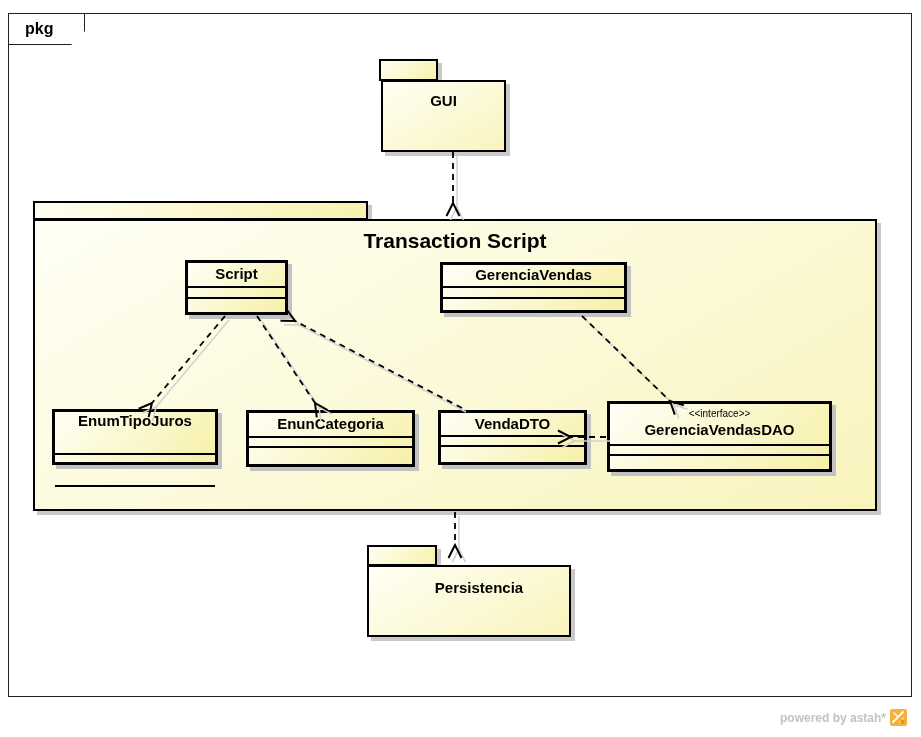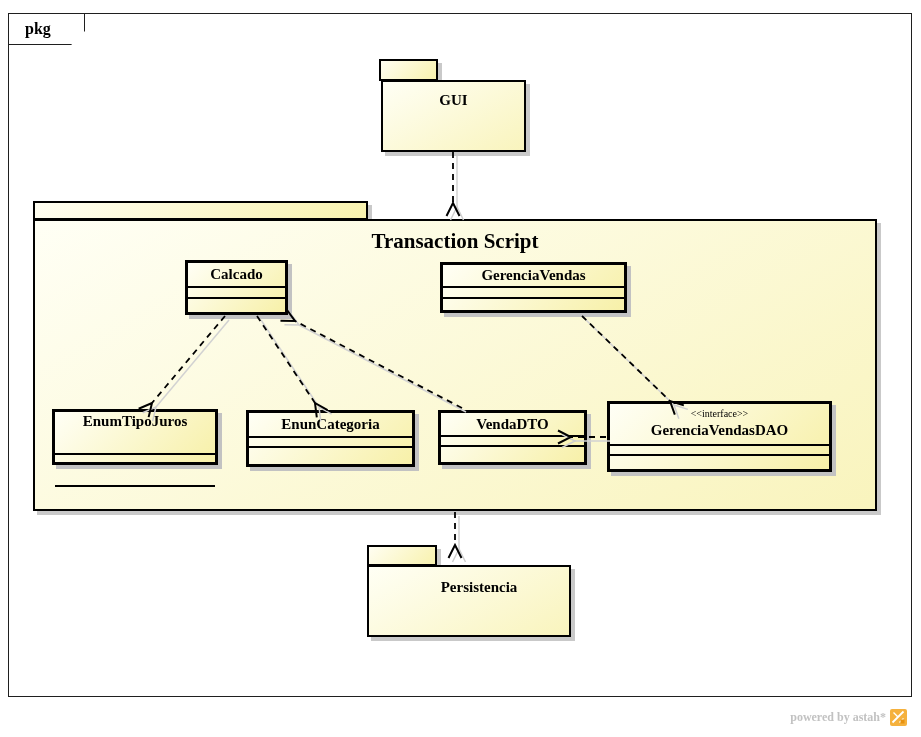--- a/index.html
+++ b/index.html
@@ -1,18 +1,18 @@
 <!DOCTYPE html>
 <html><head>
 <meta charset="utf-8">
 <style>
   html,body { margin:0; padding:0; background:#ffffff; }
   .stage {
     position:relative; width:921px; height:737px; background:#ffffff;
-    font-family:Liberation Serif, serif; color:#000;
+    font-family:Liberation Sans, sans-serif; color:#000;
     overflow:hidden;
   }
   .frame {
     position:absolute; left:8px; top:13px; width:904px; height:684px;
     border:1.5px solid #1f1f1f; box-sizing:border-box; background:#ffffff;
   }
   .frame-tab {
     position:absolute; left:8px; top:13px; width:77px; height:32px;
     background:#ffffff; border:1.5px solid #1f1f1f; box-sizing:border-box;
     clip-path:polygon(0 0,100% 0,100% 56%,82% 100%,0 100%);
@@ -67,34 +67,34 @@
 
   <div class="pkg" style="left:33px; top:201px;">
     <div class="pkg-tab" style="left:0; top:0; width:335px; height:19px;"></div>
     <div class="pkg-body" style="left:0; top:18px; width:844px; height:292px;">
       <div class="pkg-label big">Transaction Script</div>
     </div>
   </div>
 
   <div class="pkg" style="left:379px; top:59px;">
     <div class="pkg-tab" style="left:0; top:0; width:59px; height:22px;"></div>
-    <div class="pkg-body" style="left:2px; top:21px; width:145px; height:72px;">
+    <div class="pkg-body" style="left:2px; top:21px; width:125px; height:72px;">
       <div class="pkg-label">GUI</div>
     </div>
   </div>
 
   <div class="pkg" style="left:367px; top:545px;">
     <div class="pkg-tab" style="left:0; top:0; width:70px; height:21px;"></div>
     <div class="pkg-body" style="left:0; top:20px; width:204px; height:72px;padding-left:20px;">
       <div class="pkg-label" style="padding-top:12px;">Persistencia</div>
     </div>
   </div>
 
   <div class="cls" style="left:185px; top:260px; width:103px; height:55px;">
-    <div class="cls-name">Calcado</div>
+    <div class="cls-name">Script</div>
     <div class="cls-comp" style="height:9px;"></div>
     <div class="cls-comp" style="height:13px;"></div>
   </div>
 
   <div class="cls" style="left:440px; top:262px; width:187px; height:51px;">
     <div class="cls-name">GerenciaVendas</div>
     <div class="cls-comp" style="height:9px;"></div>
     <div class="cls-comp" style="height:11px;"></div>
   </div>
 

